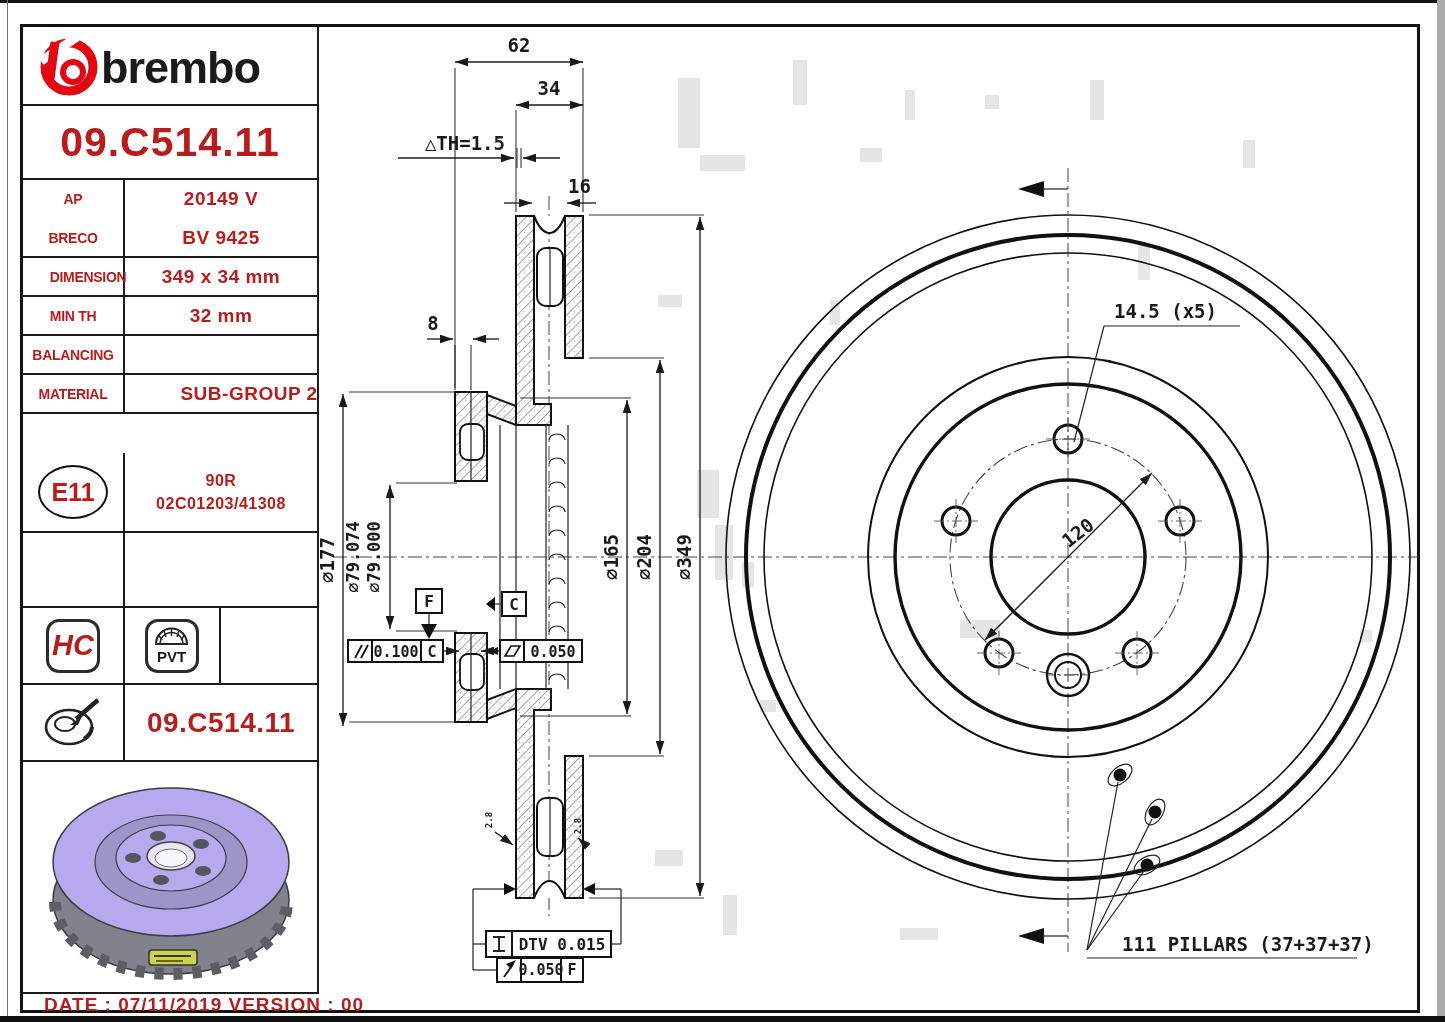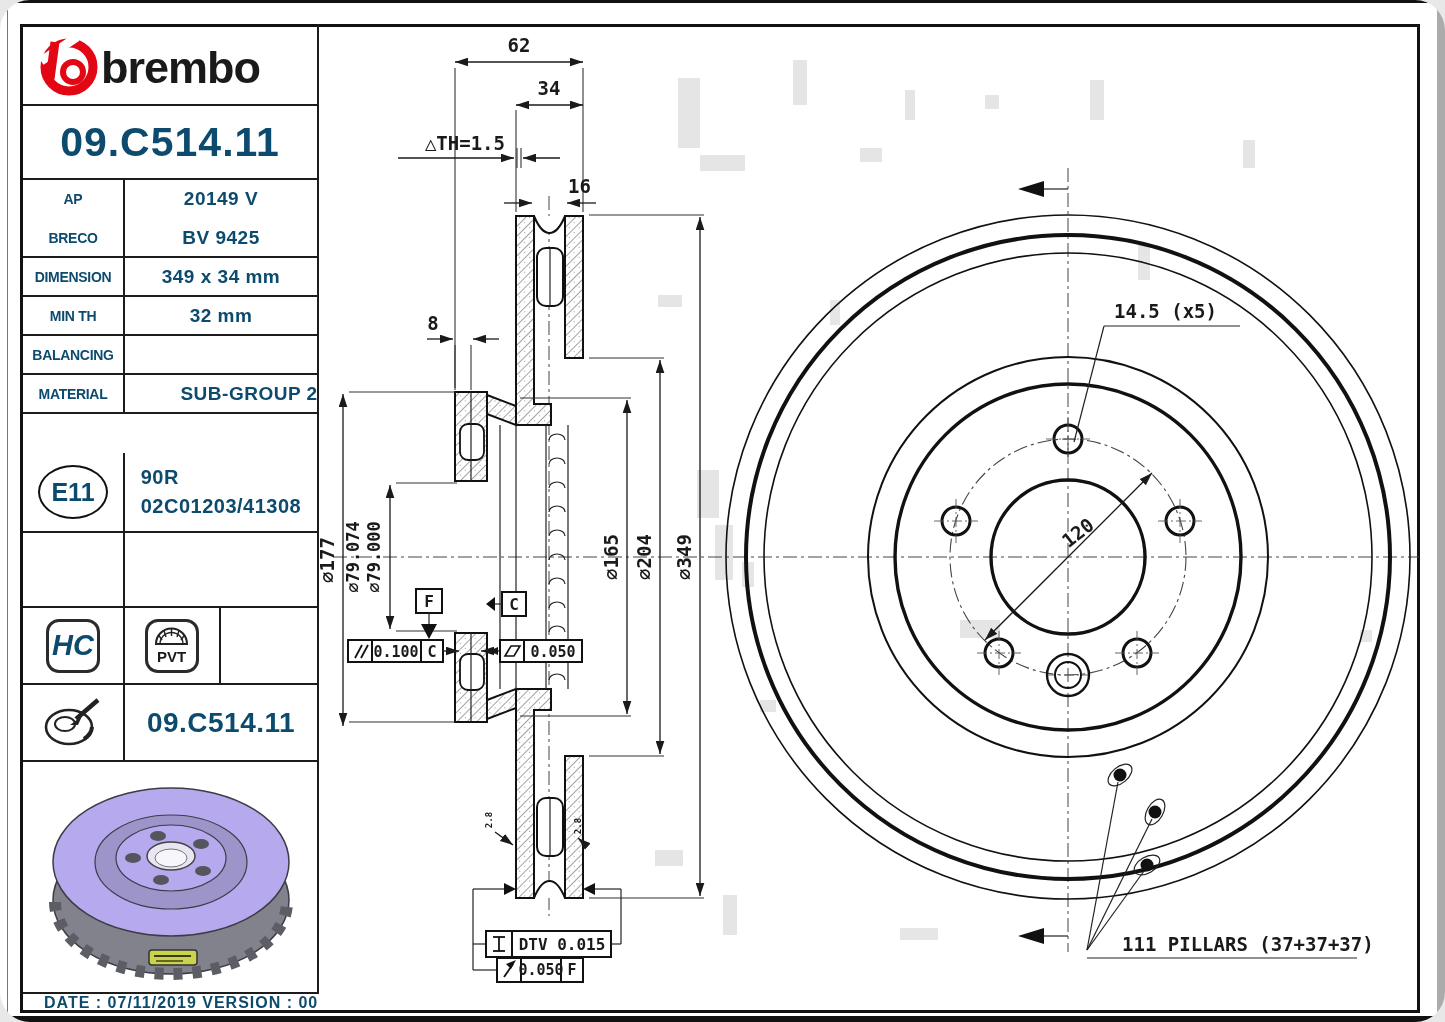--- a/index.html
+++ b/index.html
@@ -1,37 +1,37 @@
 <!DOCTYPE html>
 <html><head>
 <meta charset="utf-8">
 <style>
   html,body{margin:0;padding:0;background:#e8e8e8;}
   .page{position:relative;width:1445px;height:1022px;background:#ffffff;overflow:hidden;
-        font-family:"Liberation Sans",sans-serif;color:#0c4a6e;border-radius:30px;}
+        font-family:"Liberation Sans",sans-serif;color:#b91c1c;}
   .abs{position:absolute;}
   .topbar{left:0;top:0;width:1445px;height:3px;background:#111;}
   .botbar{left:0;top:1016px;width:1445px;height:6px;background:#111;}
   .leftedge{left:7px;top:0;width:1px;height:1016px;background:#777;}
   .rightstrip{left:1437px;top:0;width:8px;height:1022px;background:#ababab;}
   .frame{left:20px;top:24px;width:1400px;height:989px;border:3px solid #111;box-sizing:border-box;}
   .panel-right{left:317px;top:24px;width:2px;height:970px;background:#1c1c1c;}
   .row{box-sizing:border-box;border-bottom:2px solid #1c1c1c;background:#fff;}
   .cellsplit{position:absolute;top:0;bottom:0;width:2px;background:#1c1c1c;}
   .lab{font-weight:700;font-size:14px;letter-spacing:-0.3px;}
   .val{font-weight:700;font-size:19px;letter-spacing:0.5px;}
   .flexc{display:flex;align-items:center;justify-content:center;}
   .pn{font-weight:700;font-size:41px;letter-spacing:1px;}
   .pn2{font-weight:700;font-size:28px;letter-spacing:0.5px;}
   .e11{border:2.5px solid #111;border-radius:50%;width:66px;height:50px;
        font-weight:700;font-size:25px;display:flex;align-items:center;justify-content:center;}
-  .homol{font-weight:700;font-size:20px;line-height:1.45;letter-spacing:0.5px;}
+  .homol{font-weight:700;font-size:16px;text-align:center;line-height:1.45;letter-spacing:0.5px;}
   .badge{border:3.5px solid #2b2b2b;border-radius:13px;width:54px;height:54px;box-sizing:border-box;}
   .hc{font-weight:700;font-size:29px;display:flex;align-items:center;justify-content:center;}
-  .datetxt{font-weight:700;font-size:16px;letter-spacing:1px;}
+  .datetxt{font-weight:700;font-size:19px;letter-spacing:1px;}
   svg text{fill:#1a1a1a;}
   .cad{font-family:"DejaVu Sans Mono",monospace;font-weight:700;}
   .dim{stroke:#1a1a1a;stroke-width:1.3;fill:none;}
   .ext{stroke:#333;stroke-width:1.1;fill:none;}
   .thin{stroke:#222;stroke-width:1.2;fill:none;}
   .out{stroke:#111;stroke-width:2;fill:none;}
   .cl{stroke:#444;stroke-width:1;fill:none;stroke-dasharray:14 4 3 4;}
 </style>
 </head>
 <body>
@@ -65,21 +65,21 @@
     <div class="abs flexc lab" style="left:0;top:0;width:100px;height:37px;">AP</div>
     <div class="abs flexc val" style="left:102px;top:0;width:192px;height:37px;">20149 V</div>
   </div>
   <div class="abs row" style="left:23px;top:219px;width:294px;height:39px;">
     <div class="cellsplit" style="left:100px;"></div>
     <div class="abs flexc lab" style="left:0;top:0;width:100px;height:37px;">BRECO</div>
     <div class="abs flexc val" style="left:102px;top:0;width:192px;height:37px;">BV 9425</div>
   </div>
   <div class="abs row" style="left:23px;top:258px;width:294px;height:39px;">
     <div class="cellsplit" style="left:100px;"></div>
-    <div class="abs flexc lab" style="left:0;top:0;width:100px;height:37px;">DIMENSION</div>
+    <div class="abs flexc lab" style="left:0;top:0;width:100px;height:37px;padding-left:15px;">DIMENSION</div>
     <div class="abs flexc val" style="left:102px;top:0;width:192px;height:37px;">349 x 34 mm</div>
   </div>
   <div class="abs row" style="left:23px;top:297px;width:294px;height:39px;">
     <div class="cellsplit" style="left:100px;"></div>
     <div class="abs flexc lab" style="left:0;top:0;width:100px;height:37px;">MIN TH</div>
     <div class="abs flexc val" style="left:102px;top:0;width:192px;height:37px;">32 mm</div>
   </div>
   <div class="abs row" style="left:23px;top:336px;width:294px;height:39px;">
     <div class="cellsplit" style="left:100px;"></div>
     <div class="abs flexc lab" style="left:0;top:0;width:100px;height:37px;">BALANCING</div>

